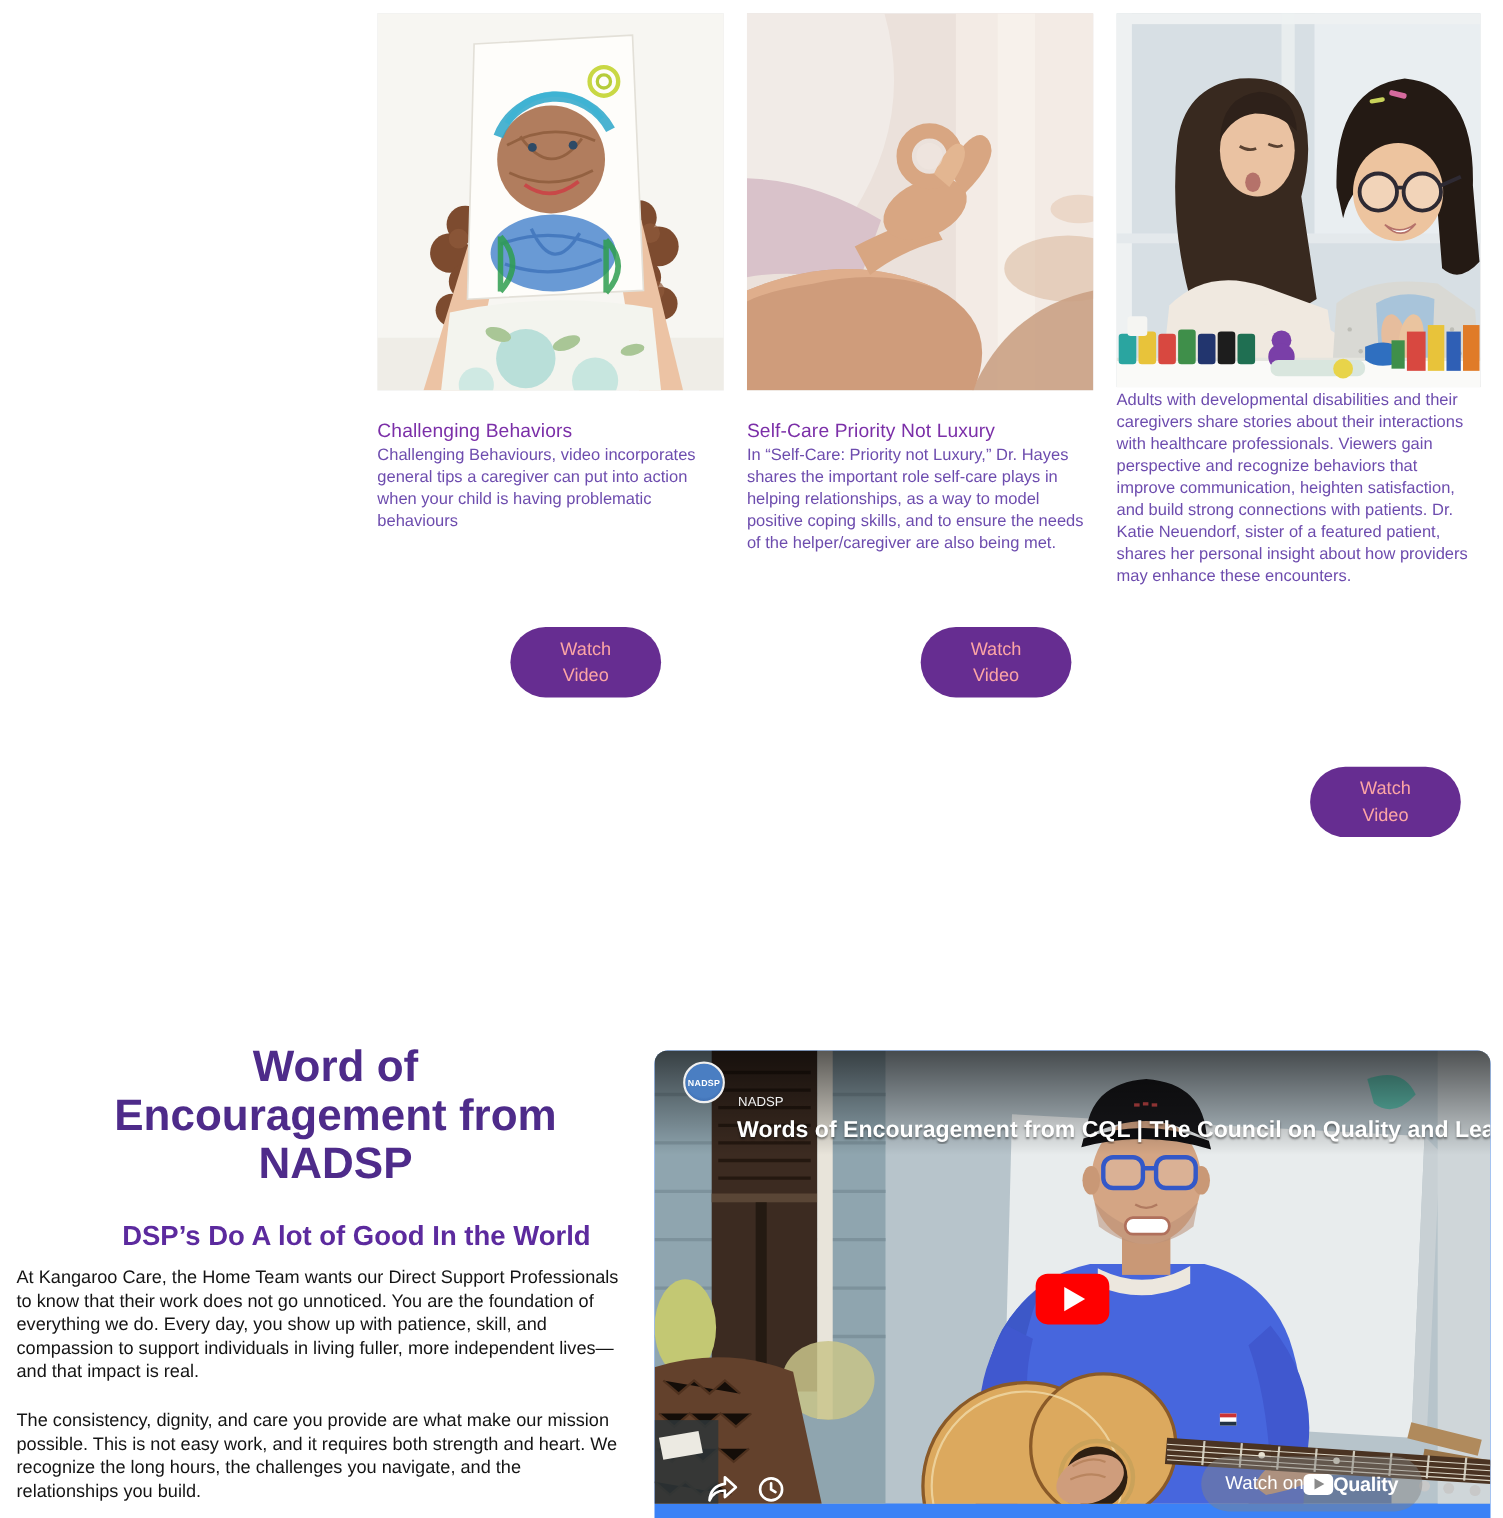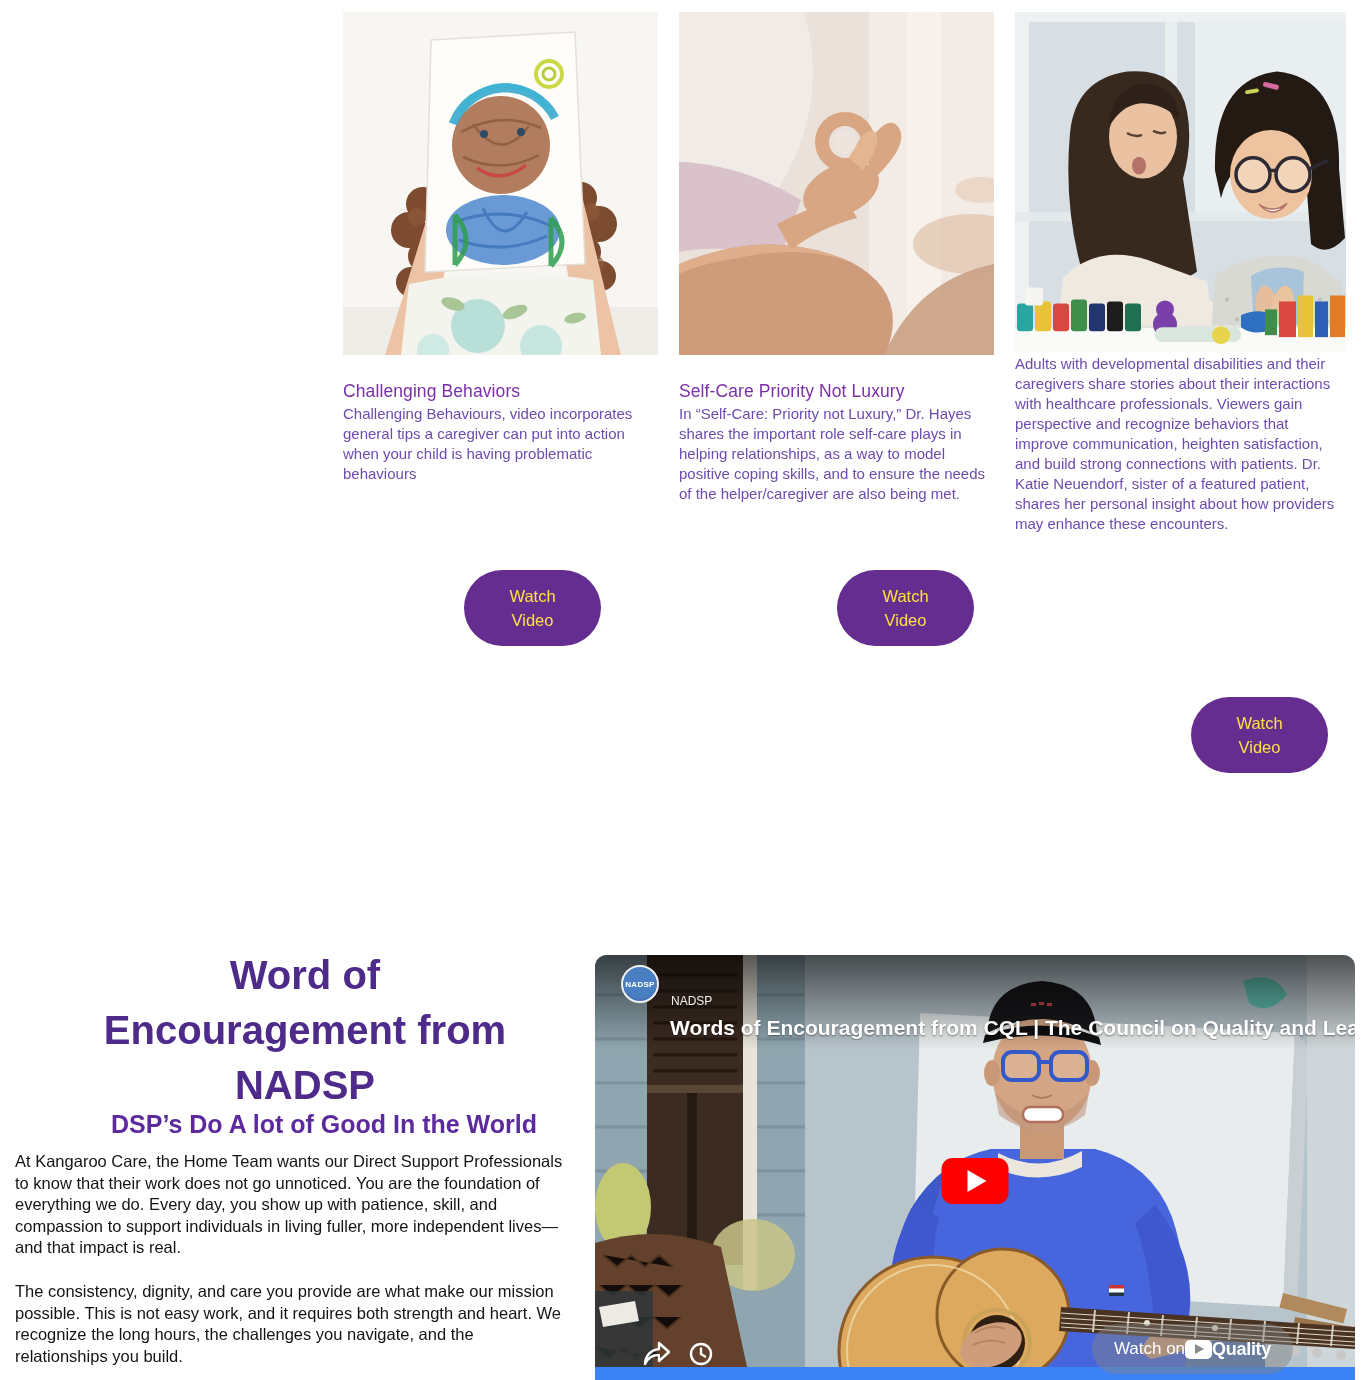--- a/index.html
+++ b/index.html
@@ -17,33 +17,33 @@
   .card.c3 .card-img { height:340px; }
   .card-img svg { display:block; width:100%; height:100%; }
   .card-title {
     margin-top:25px; font-size:17.5px; line-height:22px; font-weight:400;
     color:#7b2fa8; letter-spacing:.1px;
   }
   .card-desc {
     margin-top:2px; font-size:15px; line-height:20px; color:#6d4cae;
   }
   .watch-btn {
-    position:absolute; width:137px; height:76px; border:none; cursor:pointer;
-    border-radius:38px; background:#662d91; color:#fde047; font-size:16.5px;
+    position:absolute; width:137px; height:64px; border:none; cursor:pointer;
+    border-radius:38px; background:#662d91; color:#fca5a5; font-size:16.5px;
     line-height:24px; font-family:inherit;
   }
   .watch-btn span { display:block; width:62px; margin:0 auto; }
   .card.c1 .watch-btn { top:558px; left:121px; }
   .card.c2 .watch-btn { top:558px; left:158px; }
   .card.c3 .watch-btn { top:685px; left:176px; }
 
   
   .enc-title {
     position:absolute; left:75px; top:948px; width:460px; text-align:center;
-    font-size:40px; line-height:55px; font-weight:700; color:#4e2b8a;
+    font-size:40px; line-height:44px; font-weight:700; color:#4e2b8a;
   }
   .enc-subtitle {
     position:absolute; left:0; top:1110px; width:648px; text-align:center;
     font-size:25px; font-weight:700; color:#5c2a9e;
   }
   .enc-paras { position:absolute; left:15px; top:1151px; width:548px; }
   .enc-paras p {
     font-size:16.5px; line-height:21.6px; color:#141414; margin-bottom:22px;
   }
 

